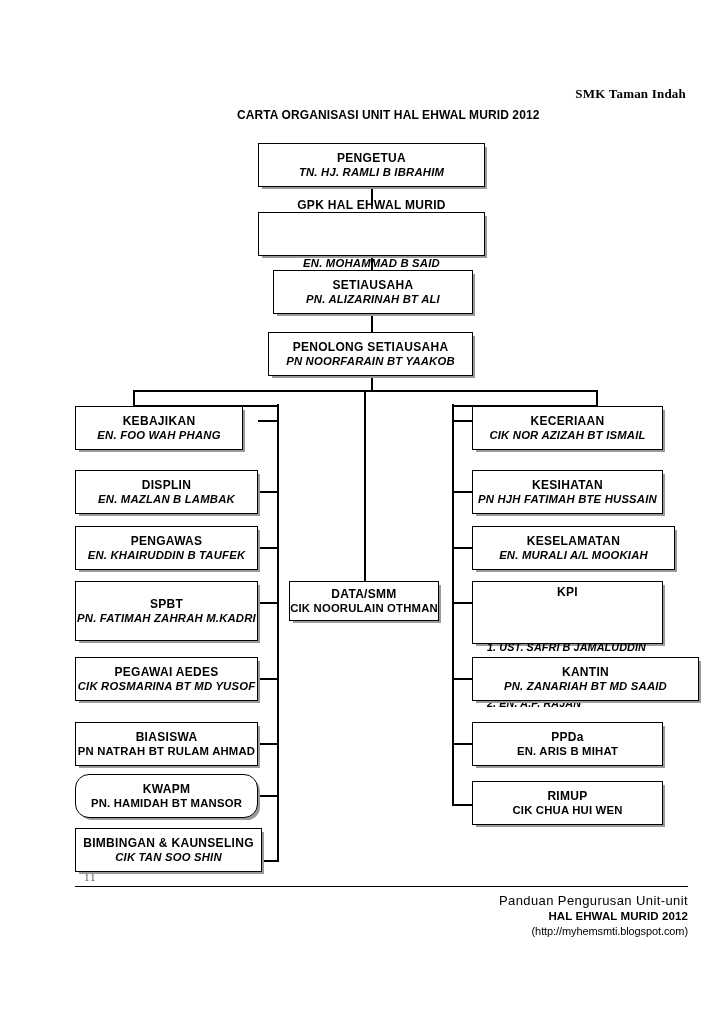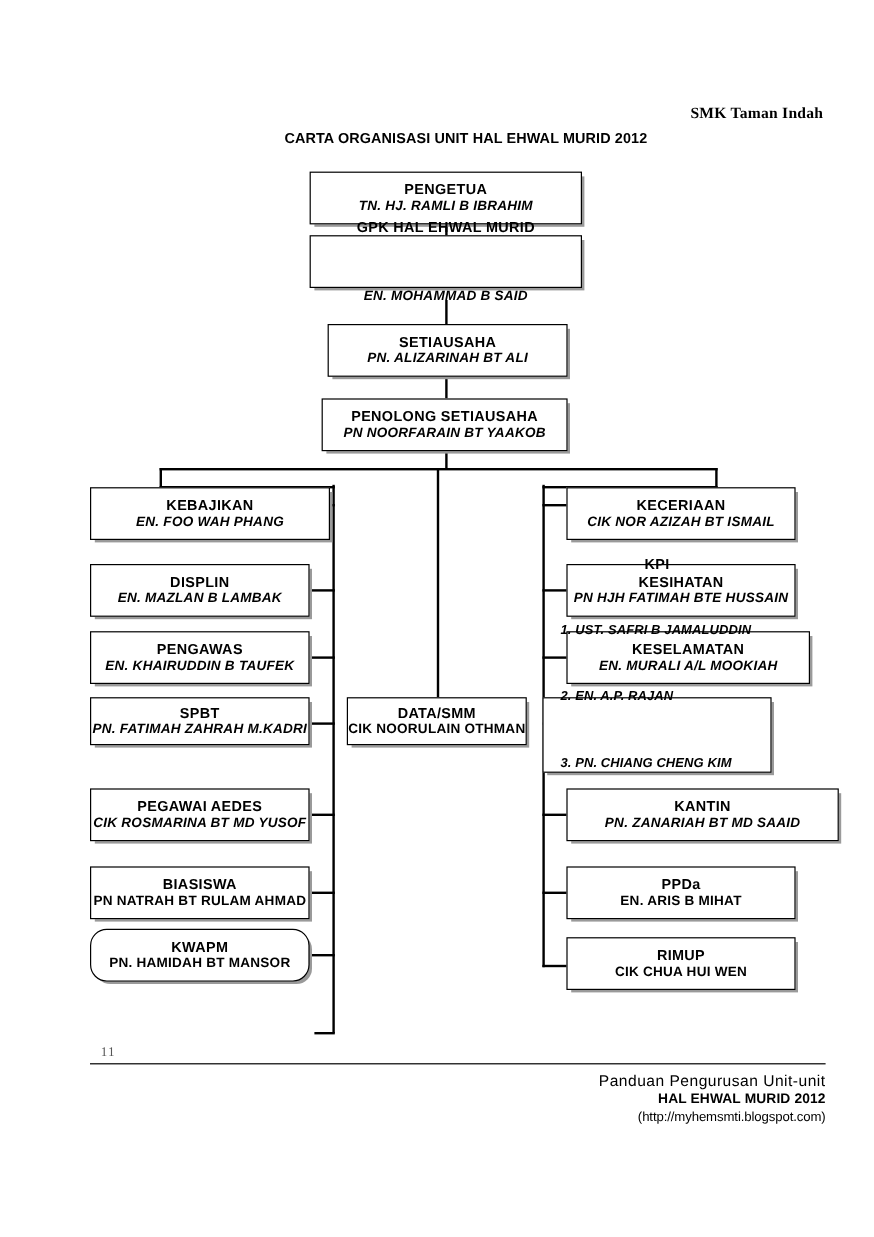--- a/index.html
+++ b/index.html
@@ -144,21 +144,21 @@
 <div id="page">
 
   <div class="school-name">SMK Taman Indah</div>
   <div class="chart-title">CARTA ORGANISASI UNIT HAL EHWAL MURID  2012</div>
 
   <div class="box" style="left:258px; top:143px; width:227px; height:44px;">
     <div class="role">PENGETUA</div>
     <div class="person">TN. HJ. RAMLI B IBRAHIM</div>
   </div>
 
-  <div class="box" style="left:258px; top:196px; width:227px; height:44px;gap:44px;">
+  <div class="box" style="left:258px; top:212px; width:227px; height:44px;gap:44px;">
     <div class="role">GPK HAL EHWAL MURID</div>
     <div class="person">EN. MOHAMMAD B SAID</div>
   </div>
 
   <div class="box" style="left:273px; top:270px; width:200px; height:44px;">
     <div class="role">SETIAUSAHA</div>
     <div class="person">PN. ALIZARINAH BT ALI</div>
   </div>
 
   <div class="box" style="left:268px; top:332px; width:205px; height:44px;">
@@ -179,39 +179,39 @@
   <div class="line vline" style="left:596px; top:390px; height:16px;"></div>
 
   <div class="line vline" style="left:277px; top:404px; height:457px;"></div>
   <div class="line hline" style="left:133px; top:405px; width:146px;"></div>
 
   <div class="line vline" style="left:364px; top:390px; height:191px;"></div>
 
   <div class="line vline" style="left:452px; top:404px; height:402px;"></div>
   <div class="line hline" style="left:452px; top:405px; width:146px;"></div>
 
-  <div class="box" style="left:75px; top:406px; width:200px; height:44px;">
+  <div class="box" style="left:75px; top:406px; width:168px; height:44px;">
     <div class="role">KEBAJIKAN</div>
     <div class="person">EN. FOO WAH PHANG</div>
   </div>
   <div class="line hline" style="left:258px; top:420px; width:21px;"></div>
 
   <div class="box" style="left:75px; top:470px; width:183px; height:44px;">
     <div class="role">DISPLIN</div>
     <div class="person">EN. MAZLAN B LAMBAK</div>
   </div>
   <div class="line hline" style="left:258px; top:491px; width:21px;"></div>
 
   <div class="box" style="left:75px; top:526px; width:183px; height:44px;">
     <div class="role">PENGAWAS</div>
     <div class="person">EN. KHAIRUDDIN B TAUFEK</div>
   </div>
   <div class="line hline" style="left:258px; top:547px; width:21px;"></div>
 
-  <div class="box" style="left:75px; top:581px; width:183px; height:40px;">
+  <div class="box" style="left:75px; top:581px; width:183px; height:60px;">
     <div class="role">SPBT</div>
     <div class="person">PN. FATIMAH ZAHRAH M.KADRI</div>
   </div>
   <div class="line hline" style="left:258px; top:602px; width:21px;"></div>
 
   <div class="box" style="left:75px; top:657px; width:183px; height:44px;">
     <div class="role">PEGAWAI AEDES</div>
     <div class="person">CIK ROSMARINA BT MD YUSOF</div>
   </div>
   <div class="line hline" style="left:258px; top:678px; width:21px;"></div>
@@ -221,20 +221,24 @@
     <div class="person upright">PN  NATRAH  BT RULAM AHMAD</div>
   </div>
   <div class="line hline" style="left:258px; top:743px; width:21px;"></div>
 
   <div class="box" style="left:75px; top:774px; width:183px; height:44px;border-radius:14px;">
     <div class="role">KWAPM</div>
     <div class="person upright">PN. HAMIDAH BT MANSOR</div>
   </div>
   <div class="line hline" style="left:258px; top:795px; width:21px;"></div>
 
+  <div class="box" style="left:75px; top:828px; width:187px; height:44px;">
+    <div class="role">BIMBINGAN &amp; KAUNSELING</div>
+    <div class="person">CIK TAN SOO SHIN</div>
+  </div>
   <div class="line hline" style="left:262px; top:860px; width:17px;"></div>
 
   <div class="box" style="left:289px; top:581px; width:150px; height:40px;">
     <div class="role">DATA/SMM</div>
     <div class="person upright">CIK NOORULAIN  OTHMAN</div>
   </div>
 
   <div class="box" style="left:472px; top:406px; width:191px; height:44px;">
     <div class="role">KECERIAAN</div>
     <div class="person">CIK NOR AZIZAH BT ISMAIL</div>
@@ -246,21 +250,21 @@
     <div class="person">PN   HJH FATIMAH BTE HUSSAIN</div>
   </div>
   <div class="line hline" style="left:452px; top:491px; width:22px;"></div>
 
   <div class="box" style="left:472px; top:526px; width:203px; height:44px;justify-content:center;">
     <div class="role">KESELAMATAN</div>
     <div class="person">EN. MURALI A/L MOOKIAH</div>
   </div>
   <div class="line hline" style="left:452px; top:547px; width:22px;"></div>
 
-  <div class="box" style="left:452px; top:581px; width:191px; height:63px; justify-content:flex-end; padding-top:3px;gap:42px;">
+  <div class="box" style="left:472px; top:581px; width:191px; height:63px; justify-content:space-between; padding-top:3px;gap:42px;">
     <div class="role">KPI</div>
     <div class="list">1. UST. SAFRI B JAMALUDDIN</div>
     <div class="list">2. EN. A.P. RAJAN</div>
     <div class="list">3. PN. CHIANG CHENG KIM</div>
   </div>
   <div class="line hline" style="left:452px; top:602px; width:22px;"></div>
 
   <div class="box" style="left:472px; top:657px; width:227px; height:44px;">
     <div class="role">KANTIN</div>
     <div class="person">PN. ZANARIAH BT MD SAAID</div>

